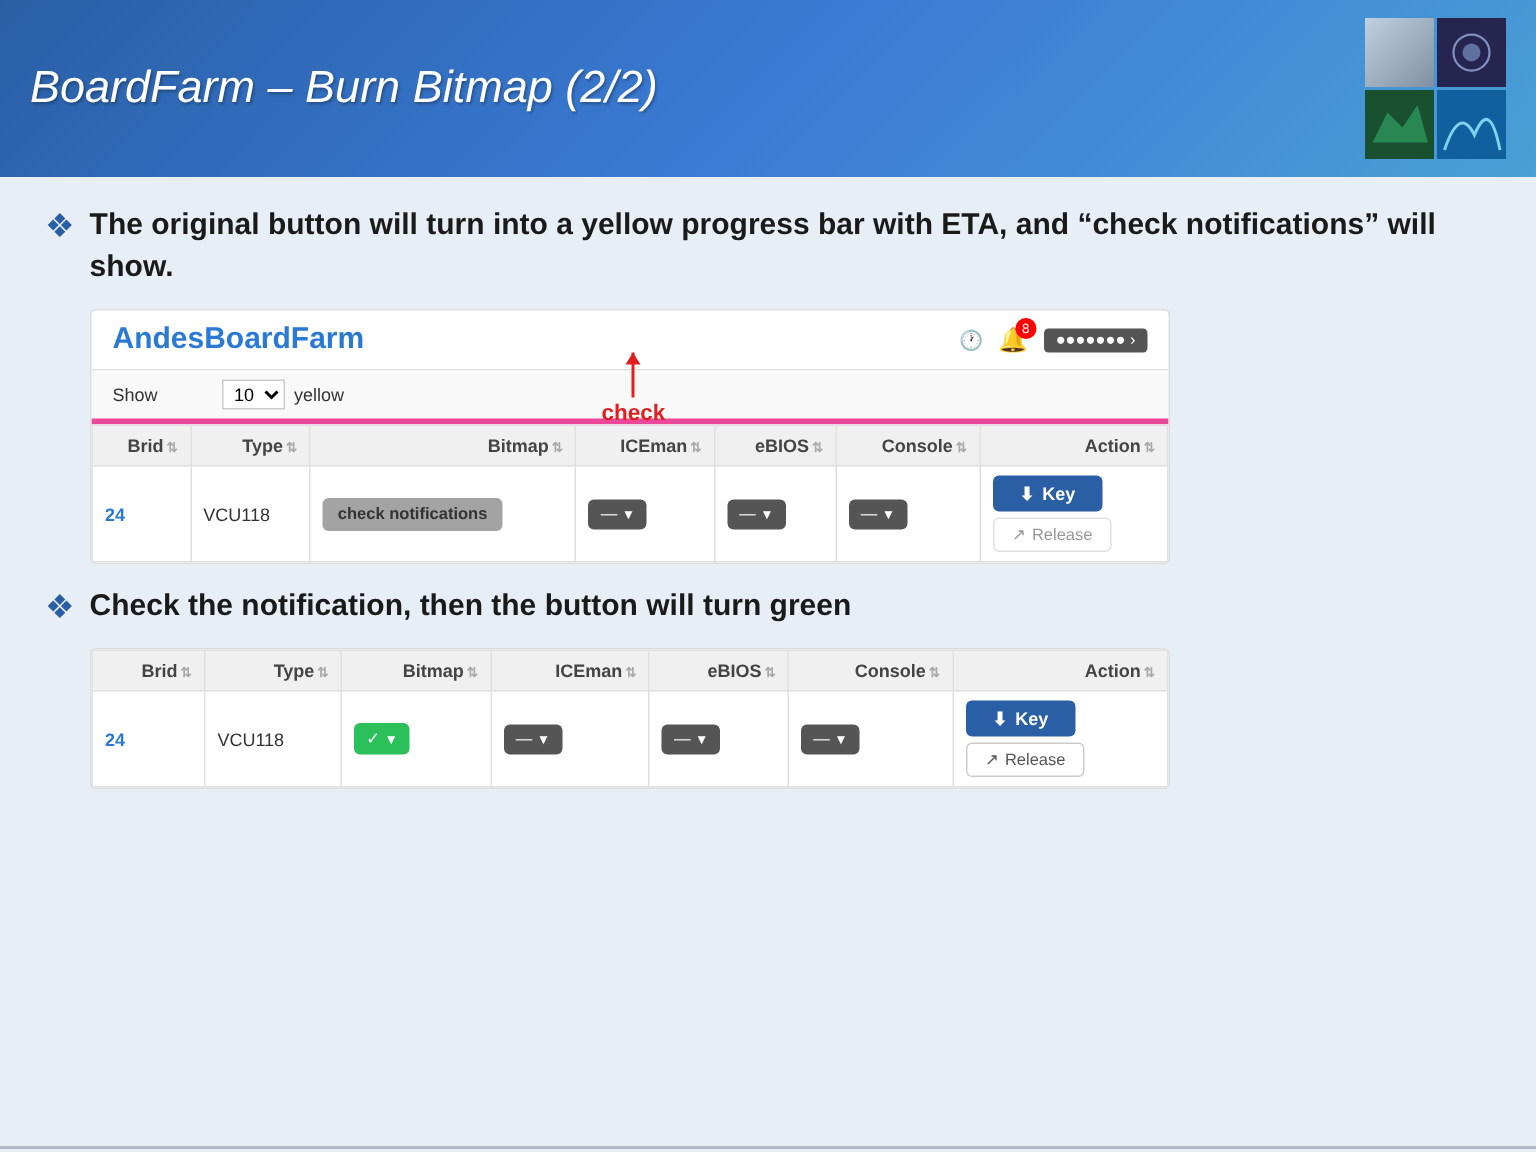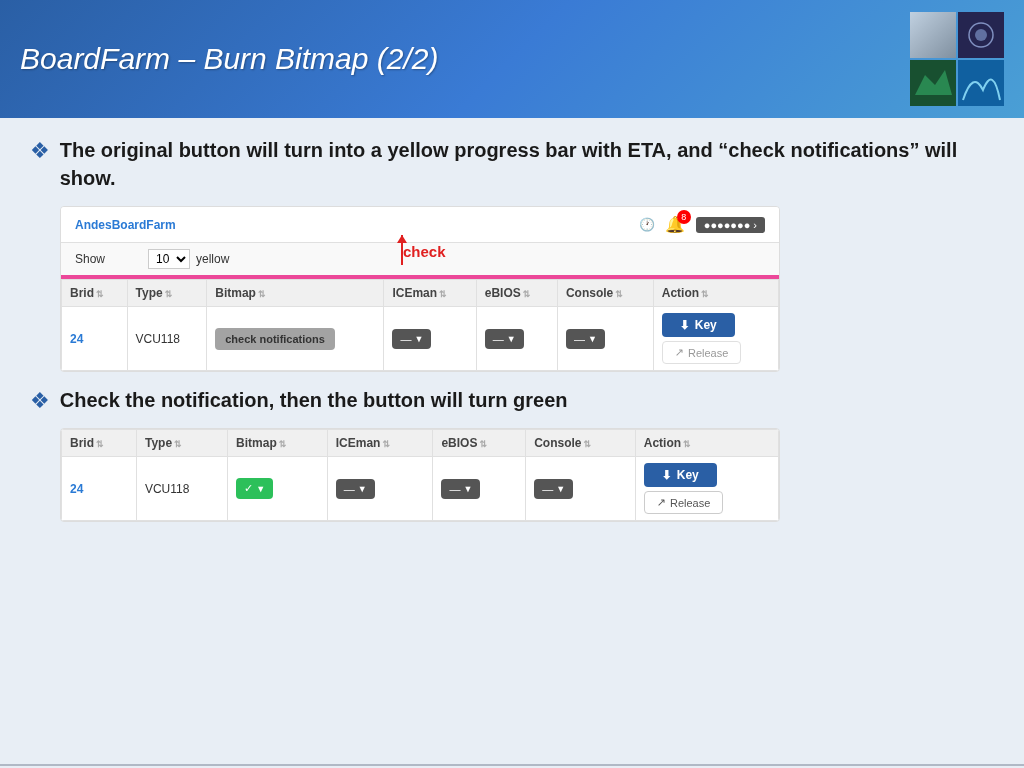--- a/index.html
+++ b/index.html
@@ -86,21 +86,21 @@
     .abf-header {
       background: #fff;
       padding: 8px 14px;
       display: flex;
       align-items: center;
       justify-content: space-between;
       border-bottom: 1px solid #e0e0e0;
     }
     .abf-title {
       color: #2a7ad5;
-      font-size: 12px;
+      font-size: 20px;
       font-weight: 700;
     }
     .abf-icons {
       display: flex;
       align-items: center;
       gap: 10px;
       color: #666;
       font-size: 13px;
     }
     .abf-icon-bell {
@@ -128,21 +128,21 @@
       padding: 2px 8px;
       border-radius: 3px;
     }
 
     
     .check-annotation {
       position: absolute;
       top: 28px;
       left: 340px;
       display: flex;
-      flex-direction: row;
+      flex-direction: column;
       align-items: center;
       z-index: 10;
     }
     .check-arrow {
       width: 2px;
       height: 30px;
       background: #e02020;
       position: relative;
     }
     .check-arrow::before {
@@ -183,21 +183,21 @@
     
     .demo-table {
       width: 100%;
       border-collapse: collapse;
       font-size: 12px;
       background: #fff;
     }
     .demo-table th {
       background: #f0f0f0;
       padding: 6px 8px;
-      text-align: left;
+      text-align: right;
       border: 1px solid #e0e0e0;
       font-weight: 600;
       color: #444;
       white-space: nowrap;
     }
     .demo-table td {
       padding: 6px 8px;
       border: 1px solid #e0e0e0;
       color: #333;
       vertical-align: middle;

